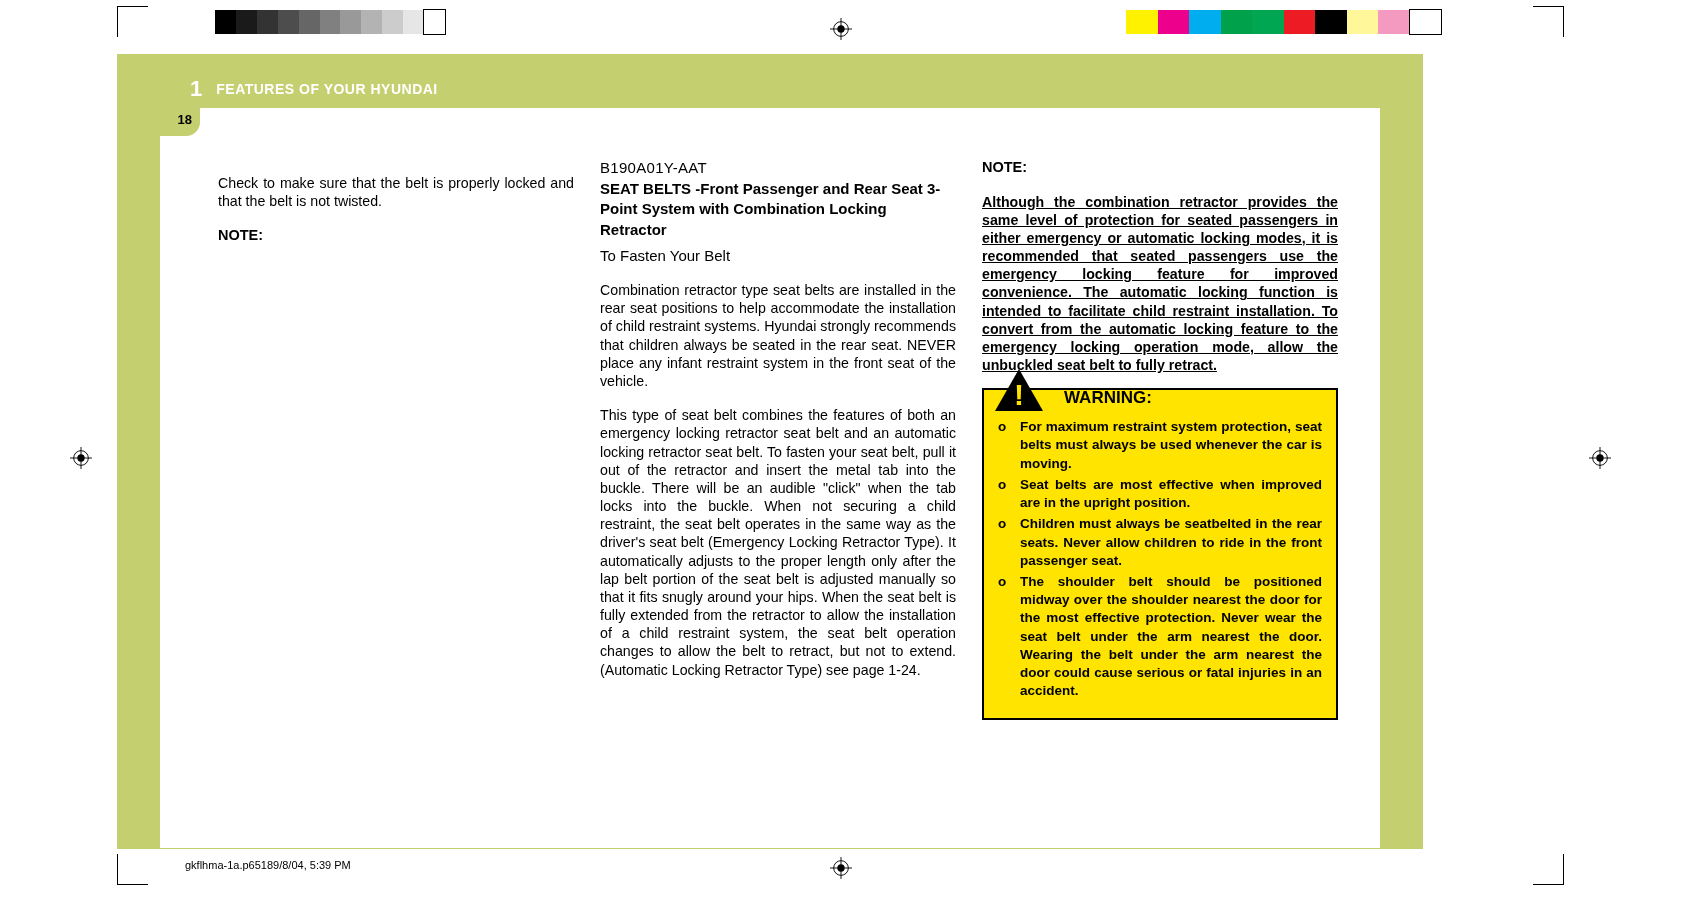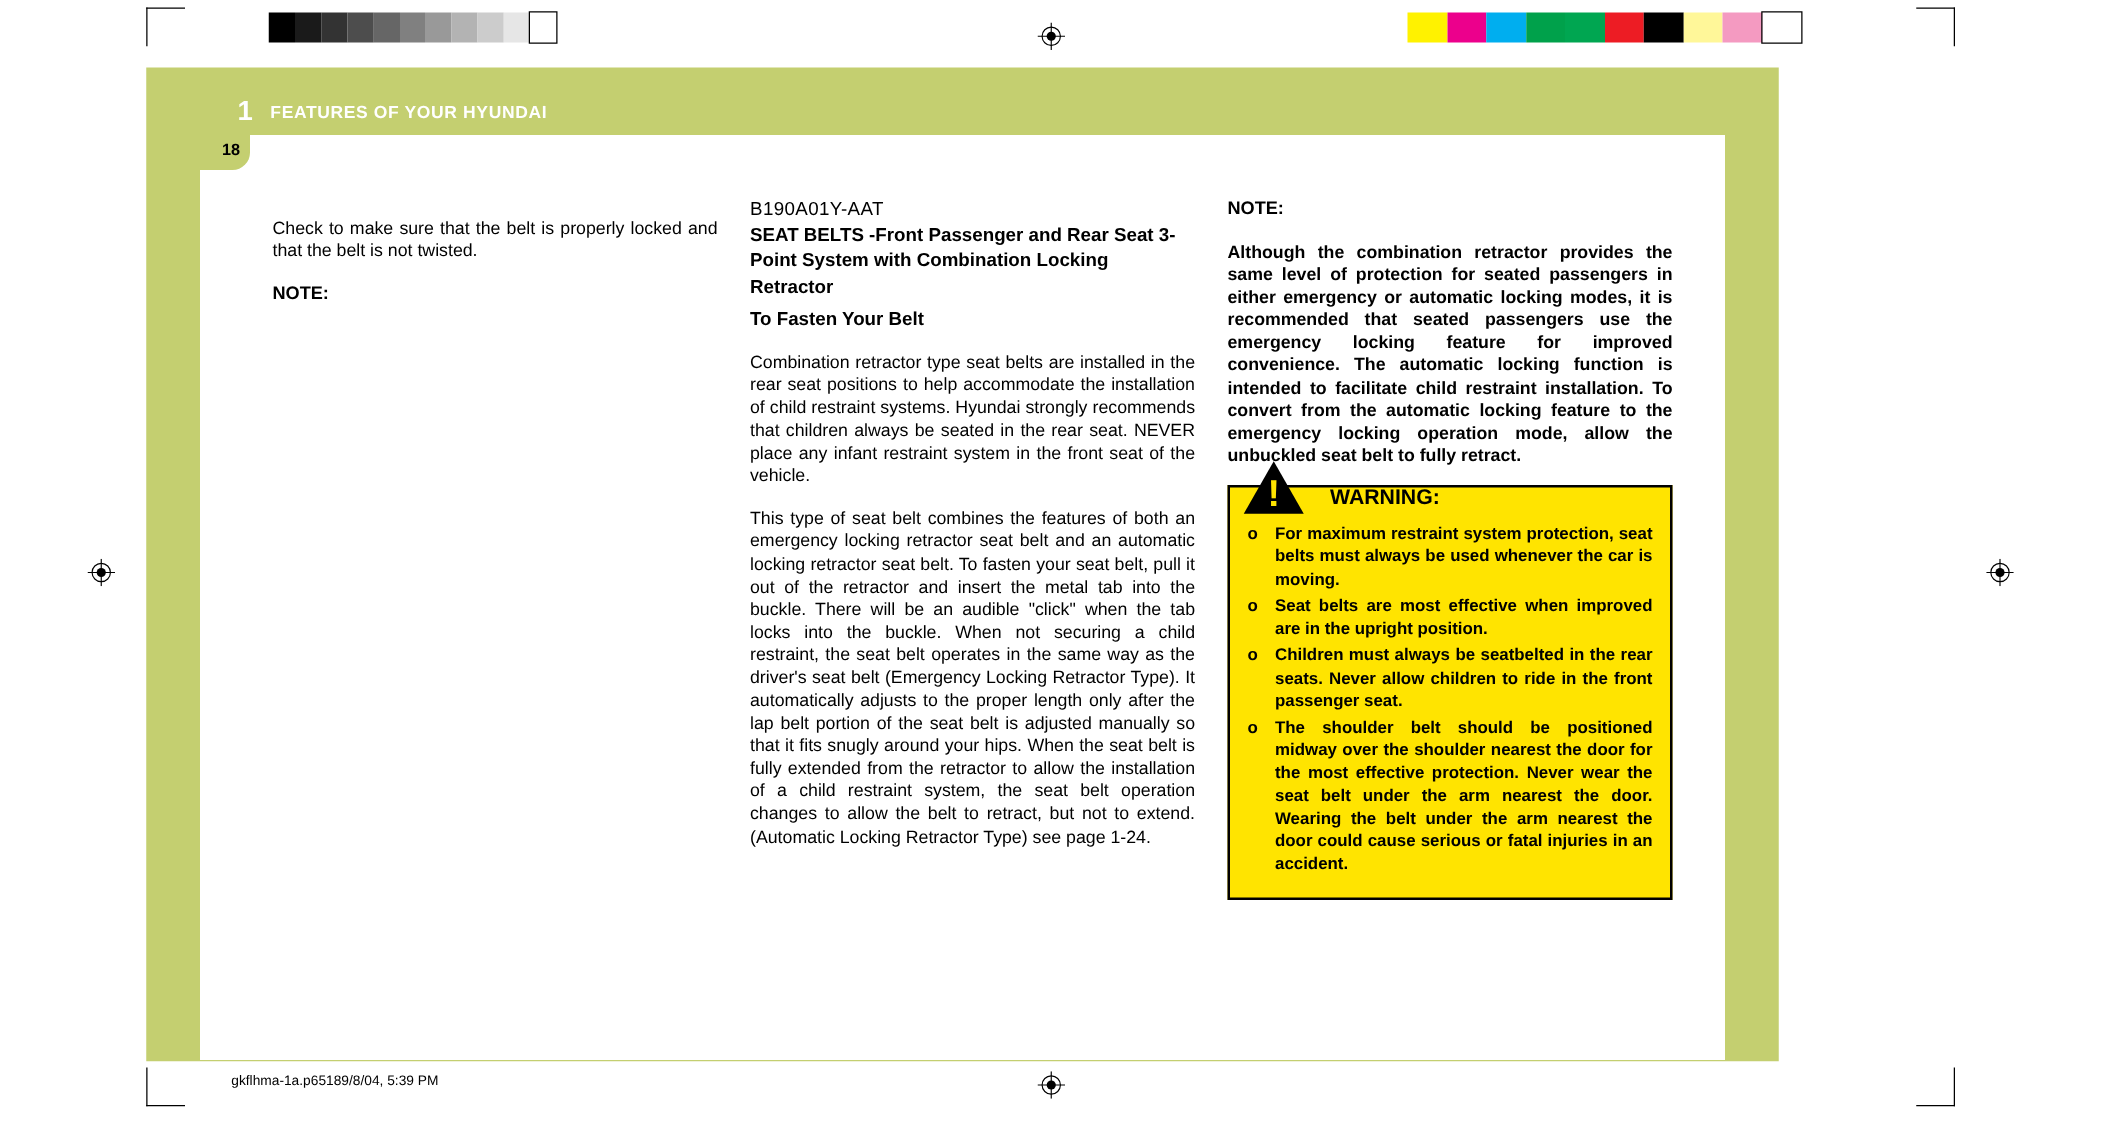--- a/index.html
+++ b/index.html
@@ -27,24 +27,24 @@
   
   .hdr{position:absolute;left:160px;top:70px;height:38px;display:flex;align-items:center;}
   .hdr-num{background:#c4cf70;color:#fff;font-weight:700;font-size:22px;padding:0 8px 0 30px;}
   .hdr-title{color:#fff;font-weight:700;font-size:14px;letter-spacing:0.5px;margin-left:6px;}
   .page-num-tab{position:absolute;left:160px;top:108px;width:40px;height:28px;background:#c4cf70;border-bottom-right-radius:14px;color:#000;font-weight:700;font-size:13px;display:flex;align-items:flex-start;justify-content:flex-end;padding:4px 8px 0 0;box-sizing:border-box;}
   
   .content{position:absolute;left:218px;top:158px;width:1120px;display:flex;gap:26px;color:#000;font-size:14.2px;line-height:1.28;}
   .col{flex:1;min-width:0;}
   .col p{margin:16px 0 4px 0;text-align:justify;}
   .label{font-weight:700;font-size:14.5px;margin:6px 0 2px 0;}
-  .bold{font-weight:700;}
+  .bold{font-weight:700;text-decoration:underline;}
   .small-code{font-size:15px;letter-spacing:0.3px;margin-bottom:2px;}
   .h2{font-weight:700;font-size:15px;line-height:1.35;margin:0 0 6px 0;}
-  .h3{font-weight:700;font-size:15px;margin:2px 0 10px 0;}
+  .h3{font-weight:400;font-size:15px;margin:2px 0 10px 0;}
   
   .warn{border:2.5px solid #000;background:#ffe400;margin-top:14px;padding:12px 14px 14px 14px;position:relative;font-weight:700;font-size:13.5px;line-height:1.35;text-align:justify;}
   .warn-h{display:flex;align-items:flex-end;gap:10px;margin:-34px 0 6px -4px;}
   .warn-tri{width:50px;height:44px;}
   .warn-title{font-size:17px;font-weight:700;padding-bottom:2px;margin-left:10px;}
   .warn ul{list-style:none;padding:0;margin:0;}
   .warn li{display:flex;gap:10px;margin-bottom:3px;}
   .warn li .m{flex:0 0 12px;}
   .warn li .t{flex:1;}
   

